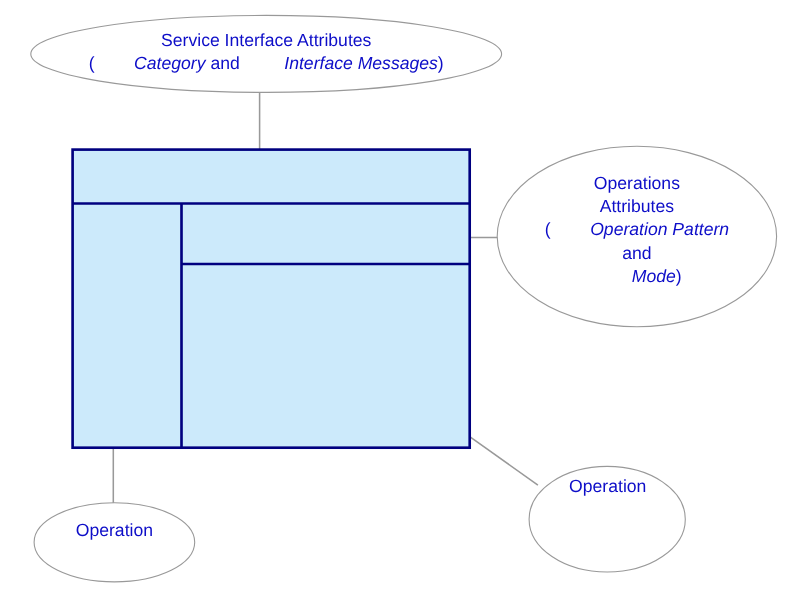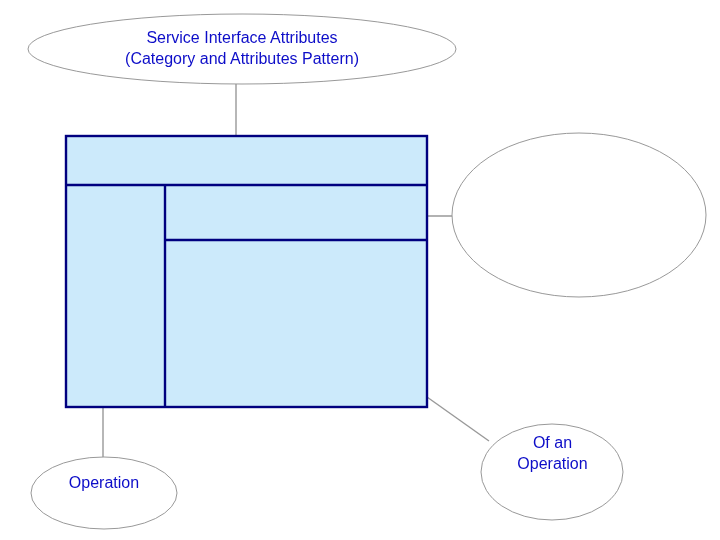--- a/index.html
+++ b/index.html
@@ -46,20 +46,22 @@
   .label {
     position: absolute;
     color: #0d0dc8;
     font-family: "Liberation Sans", sans-serif;
     font-size: 16px;
     line-height: 21px;
     text-align: center;
     white-space: nowrap;
   }
   .label .it {
+    font-style: italic;
+    margin-left: 36px;
   }
   .label-top {
     left: 28px;
     top: 27px;
     width: 428px;
   }
   .label-right {
     left: 452px;
     top: 157px;
     width: 254px;
@@ -103,26 +105,32 @@
     <ellipse class="ellipse-shape" cx="579" cy="215" rx="127" ry="82"></ellipse>
 
     <ellipse class="ellipse-shape" cx="552" cy="472" rx="71" ry="48"></ellipse>
 
     <ellipse class="ellipse-shape" cx="104" cy="493" rx="73" ry="36"></ellipse>
 
   </svg>
 
   <div class="label label-top">
     <div>Service Interface Attributes</div>
-    <div><span>(</span><span class="it">Category</span><span> and </span><span class="it">Attributes Pattern</span><span>)</span></div>
+    <div><span>(</span><span class="it">Category</span><span> and </span><span class="it">Interface Messages</span><span>)</span></div>
   </div>
 
+  <div class="label label-right">
+    <div>Operations</div>
+    <div>Attributes</div>
+    <div><span>(</span><span class="it">Operation Pattern</span></div>
+    <div>and</div>
+    <div><span class="it">Mode</span><span>)</span></div>
+  </div>
 
   <div class="label label-messages">
-    <div>Of an</div>
     <div>Operation</div>
   </div>
 
   <div class="label label-oplist">
     <div>Operation</div>
   </div>
 
 </div>
 
 </body></html>

